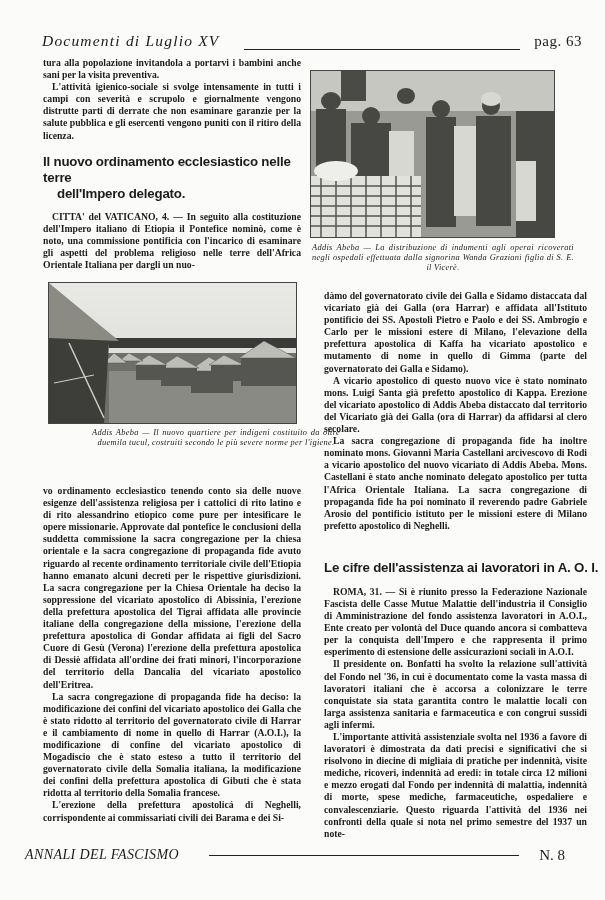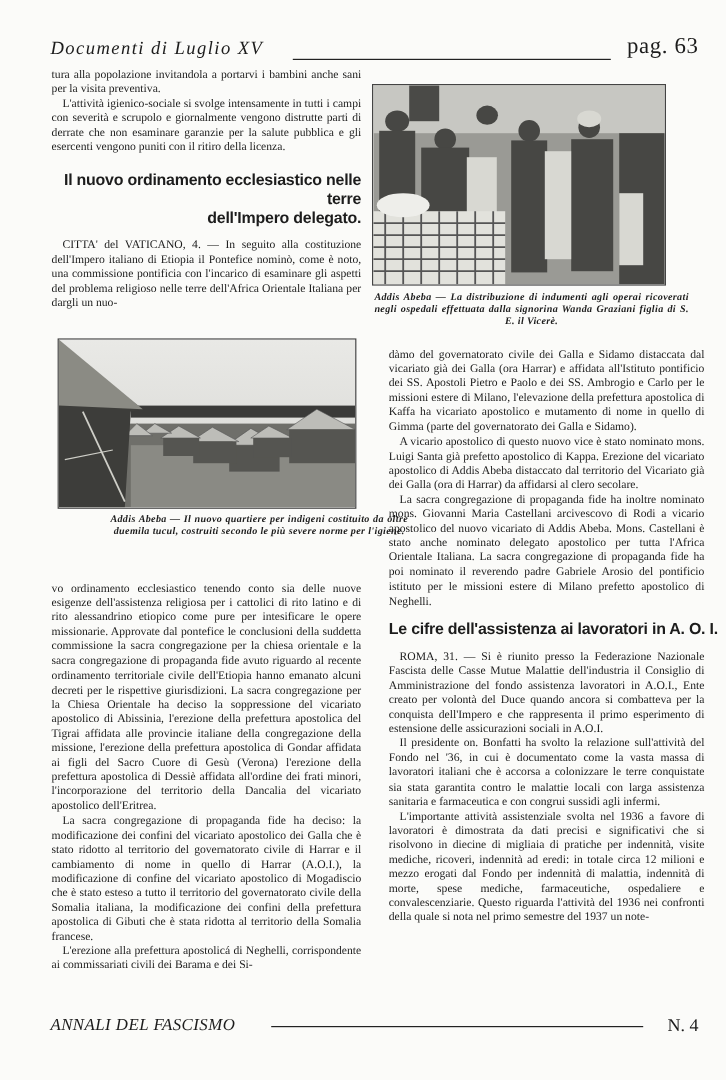--- a/index.html
+++ b/index.html
@@ -12,46 +12,46 @@
   .page { position: absolute; left: 0; top: 0; width: 605px; height: 900px; }
 
   .running-head {
     position: absolute; left: 42px; top: 28px; width: 540px; height: 22px;
     display: flex; align-items: flex-end;
   }
   .running-head .title {
     font-style: italic; font-size: 15.5px; letter-spacing: 1.2px; white-space: nowrap;
   }
   .running-head .rule { flex: 1; height: 0; border-top: 1.4px solid #222; margin: 0 14px 0 24px; }
-  .running-head .pageno { font-size: 19px; white-space: nowrap; letter-spacing: 0.5px; }
+  .running-head .pageno { font-size: 15px; white-space: nowrap; letter-spacing: 0.5px; }
 
   .col { position: absolute; font-size: 9.7px; line-height: 12.1px; text-align: justify; }
   .col-left { left: 43px; width: 258px; }
   .col-right { left: 324px; width: 263px; }
 
-  p { margin: 0; text-indent: 9px; }
+  p { margin: 0; text-indent: 9px; font-weight: bold; }
   p.noindent { text-indent: 0; }
 
   .heading {
     font-family: "Liberation Sans", "DejaVu Sans", sans-serif;
     font-weight: bold; font-size: 13.3px; line-height: 16px;
     letter-spacing: -0.2px; text-align: left;
   }
   .heading .l2 { padding-left: 14px; display: block; }
 
   .photo {
     position: absolute; overflow: hidden; border: 1px solid #444;
   }
   .caption {
-    position: absolute; font-style: italic; font-weight: bold;
+    position: absolute; font-style: italic; font-weight: normal;
     font-size: 8.4px; line-height: 10px; text-align: justify;
     letter-spacing: 0.3px; text-align-last: center;
   }
   .running-foot {
-    position: absolute; left: 42px; top: 844px; width: 540px; height: 22px;
+    position: absolute; left: 25px; top: 844px; width: 540px; height: 22px;
     display: flex; align-items: center;
   }
   .running-foot .title { font-style: italic; font-size: 14px; letter-spacing: 0.4px; white-space: nowrap; }
   .running-foot .rule { flex: 1; height: 0; border-top: 1.4px solid #222; margin: 0 20px 0 30px; }
   .running-foot .num { font-size: 15px; white-space: nowrap; }
 </style>
 </head>
 <body>
 
 <div class="page">
@@ -59,21 +59,21 @@
   <div class="running-head">
     <span class="title">Documenti di Luglio XV</span>
     <span class="rule"></span>
     <span class="pageno">pag. 63</span>
   </div>
 
   <div class="col col-left" style="top:57px;">
     <p class="noindent">tura alla popolazione invitandola a portarvi i bambini anche sani per la visita preventiva.</p>
     <p>L'attività igienico-sociale si svolge intensamente in tutti i campi con severità e scrupolo e giornalmente vengono distrutte parti di derrate che non esaminare garanzie per la salute pubblica e gli esercenti vengono puniti con il ritiro della licenza.</p>
 
-    <div class="heading" style="margin-top:12px; margin-bottom:9px;text-align:right;">
+    <div class="heading" style="margin-top:12px; margin-bottom:9px;">
       <span>Il nuovo ordinamento ecclesiastico nelle terre</span>
       <span class="l2">dell'Impero delegato.</span>
     </div>
 
     <p>CITTA' del VATICANO, 4. — In seguito alla costituzione dell'Impero italiano di Etiopia il Pontefice nominò, come è noto, una commissione pontificia con l'incarico di esaminare gli aspetti del problema religioso nelle terre dell'Africa Orientale Italiana per dargli un nuo-</p>
   </div>
 
   <div class="photo" style="left:48px; top:282px; width:247px; height:140px;">
     <svg width="247" height="140" viewBox="0 0 247 140">
       <defs>
@@ -106,21 +106,21 @@
       <polygon points="0,0 70,58 0,55" fill="#8b8b84"></polygon>
       <line x1="20" y1="60" x2="55" y2="135" stroke="#cfcfc8" stroke-width="1.5"></line>
       <line x1="5" y1="100" x2="45" y2="92" stroke="#cfcfc8" stroke-width="1"></line>
     </svg>
   </div>
   <div class="caption" style="left:48px; top:428px; width:248px;margin-left:44px;">Addis Abeba — Il nuovo quartiere per indigeni costituito da oltre duemila tucul, costruiti secondo le più severe norme per l'igiene.</div>
 
   <div class="col col-left" style="top:475px;margin-top:10px;">
     <p class="noindent">vo ordinamento ecclesiastico tenendo conto sia delle nuove esigenze dell'assistenza religiosa per i cattolici di rito latino e di rito alessandrino etiopico come pure per intesificare le opere missionarie. Approvate dal pontefice le conclusioni della suddetta commissione la sacra congregazione per la chiesa orientale e la sacra congregazione di propaganda fide avuto riguardo al recente ordinamento territoriale civile dell'Etiopia hanno emanato alcuni decreti per le rispettive giurisdizioni. La sacra congregazione per la Chiesa Orientale ha deciso la soppressione del vicariato apostolico di Abissinia, l'erezione della prefettura apostolica del Tigrai affidata alle provincie italiane della congregazione della missione, l'erezione della prefettura apostolica di Gondar affidata ai figli del Sacro Cuore di Gesù (Verona) l'erezione della prefettura apostolica di Dessiè affidata all'ordine dei frati minori, l'incorporazione del territorio della Dancalia del vicariato apostolico dell'Eritrea.</p>
     <p>La sacra congregazione di propaganda fide ha deciso: la modificazione dei confini del vicariato apostolico dei Galla che è stato ridotto al territorio del governatorato civile di Harrar e il cambiamento di nome in quello di Harrar (A.O.I.), la modificazione di confine del vicariato apostolico di Mogadiscio che è stato esteso a tutto il territorio del governatorato civile della Somalia italiana, la modificazione dei confini della prefettura apostolica di Gibuti che è stata ridotta al territorio della Somalia francese.</p>
-    <p>L'erezione alla prefettura apostolicá di Neghelli, corrispondente ai commissariati civili dei Barama e dei Si-</p>
+    <p>L'erezione della prefettura apostolicá di Neghelli, corrispondente ai commissariati civili dei Barama e dei Si-</p>
   </div>
 
   <div class="photo" style="left:310px; top:70px; width:243px; height:166px;">
     <svg width="243" height="166" viewBox="0 0 243 166">
       <rect width="243" height="166" fill="#9a9a95"></rect>
       <rect x="0" y="0" width="243" height="40" fill="#c7c7c2"></rect>
       <rect x="30" y="0" width="25" height="30" fill="#4a4a47"></rect>
       <g fill="#474744">
         <ellipse cx="20" cy="30" rx="10" ry="9"></ellipse>
         <rect x="5" y="38" width="30" height="80"></rect>
@@ -159,25 +159,25 @@
       </g>
     </svg>
   </div>
   <div class="caption" style="left:312px; top:243px; width:262px;">Addis Abeba — La distribuzione di indumenti agli operai ricoverati negli ospedali effettuata dalla signorina Wanda Graziani figlia di S. E. il Vicerè.</div>
 
   <div class="col col-right" style="top:290px;">
     <p class="noindent">dàmo del governatorato civile dei Galla e Sidamo distaccata dal vicariato già dei Galla (ora Harrar) e affidata all'Istituto pontificio dei SS. Apostoli Pietro e Paolo e dei SS. Ambrogio e Carlo per le missioni estere di Milano, l'elevazione della prefettura apostolica di Kaffa ha vicariato apostolico e mutamento di nome in quello di Gimma (parte del governatorato dei Galla e Sidamo).</p>
     <p>A vicario apostolico di questo nuovo vice è stato nominato mons. Luigi Santa già prefetto apostolico di Kappa. Erezione del vicariato apostolico di Addis Abeba distaccato dal territorio del Vicariato già dei Galla (ora di Harrar) da affidarsi al clero secolare.</p>
     <p>La sacra congregazione di propaganda fide ha inoltre nominato mons. Giovanni Maria Castellani arcivescovo di Rodi a vicario apostolico del nuovo vicariato di Addis Abeba. Mons. Castellani è stato anche nominato delegato apostolico per tutta l'Africa Orientale Italiana. La sacra congregazione di propaganda fide ha poi nominato il reverendo padre Gabriele Arosio del pontificio istituto per le missioni estere di Milano prefetto apostolico di Neghelli.</p>
 
-    <div class="heading" style="margin-top:8px; margin-bottom:10px; white-space:nowrap;">Le cifre dell'assistenza ai lavoratori in A. O. I.</div>
+    <div class="heading" style="margin-top:28px; margin-bottom:10px; white-space:nowrap;">Le cifre dell'assistenza ai lavoratori in A. O. I.</div>
 
     <p>ROMA, 31. — Si è riunito presso la Federazione Nazionale Fascista delle Casse Mutue Malattie dell'industria il Consiglio di Amministrazione del fondo assistenza lavoratori in A.O.I., Ente creato per volontà del Duce quando ancora si combatteva per la conquista dell'Impero e che rappresenta il primo esperimento di estensione delle assicurazioni sociali in A.O.I.</p>
     <p>Il presidente on. Bonfatti ha svolto la relazione sull'attività del Fondo nel '36, in cui è documentato come la vasta massa di lavoratori italiani che è accorsa a colonizzare le terre conquistate sia stata garantita contro le malattie locali con larga assistenza sanitaria e farmaceutica e con congrui sussidi agli infermi.</p>
     <p>L'importante attività assistenziale svolta nel 1936 a favore di lavoratori è dimostrata da dati precisi e significativi che si risolvono in diecine di migliaia di pratiche per indennità, visite mediche, ricoveri, indennità ad eredi: in totale circa 12 milioni e mezzo erogati dal Fondo per indennità di malattia, indennità di morte, spese mediche, farmaceutiche, ospedaliere e convalescenziarie. Questo riguarda l'attività del 1936 nei confronti della quale si nota nel primo semestre del 1937 un note-</p>
   </div>
 
   <div class="running-foot">
     <span class="title">ANNALI DEL FASCISMO</span>
     <span class="rule"></span>
-    <span class="num">N. 4</span>
+    <span class="num">N. 8</span>
   </div>
 </div>
 
 </body></html>

